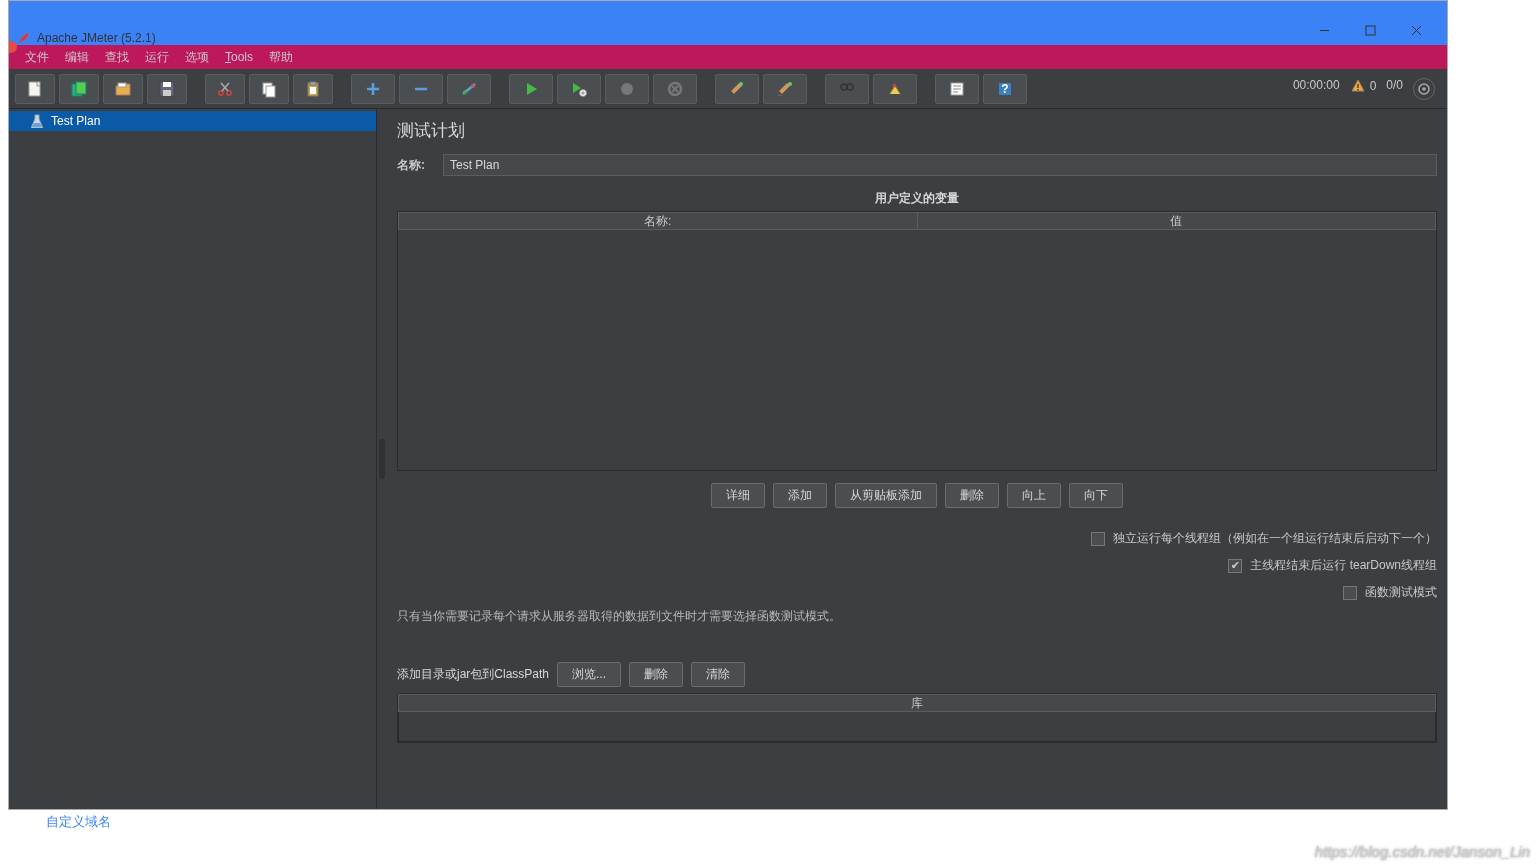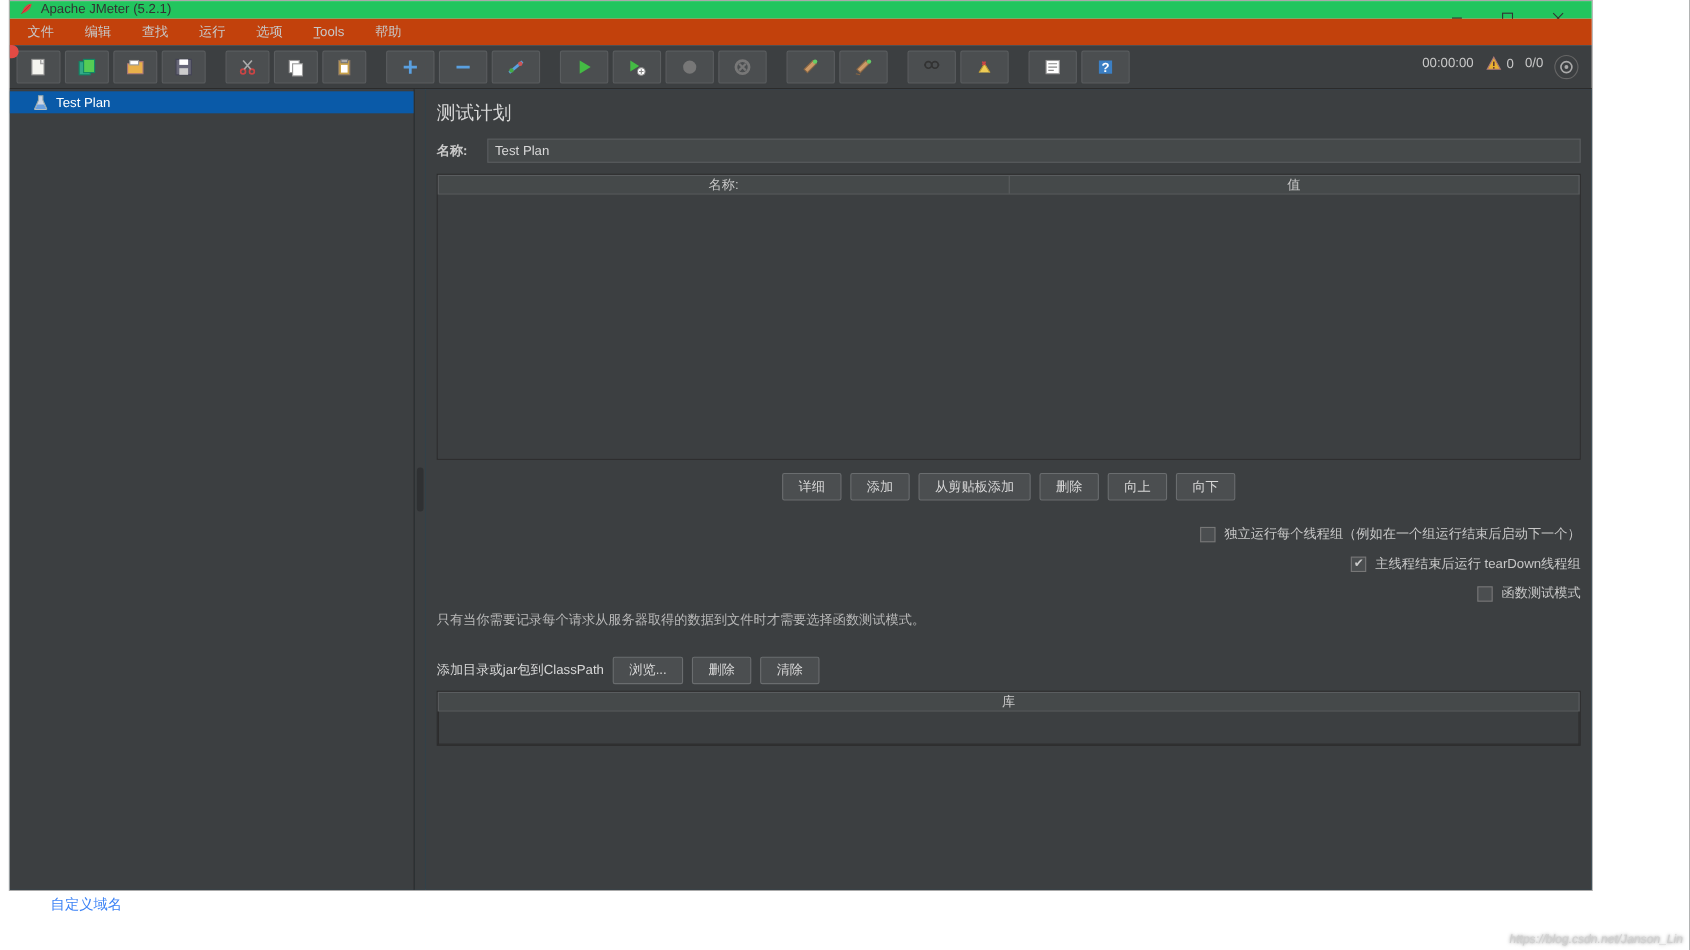--- a/index.html
+++ b/index.html
@@ -1,26 +1,26 @@
 <!DOCTYPE html>
 <html><head>
 <meta charset="utf-8">
 <style>
 * { margin:0; padding:0; box-sizing:border-box; font-family:"Microsoft YaHei","Segoe UI",Arial,sans-serif; font-size:12px; }
 body { background:#fff; width:1536px; height:864px; overflow:hidden; }
 
 .window { position:absolute; left:8px; top:0; width:1440px; height:810px; border:1px solid #aaa; background:#fff; display:flex; flex-direction:column; }
-.titlebar { height:16px; display:flex; align-items:flex-start; padding:0 8px; background:#22c55e; }
+.titlebar { height:44px; display:flex; align-items:flex-end; padding:0 8px; background:#3b82f6; }
 .titlebar .feather { width:14px; height:14px; margin-right:6px; }
 .titlebar .title { color:#333; }
 .winbtns { margin-left:auto; display:flex; }
 .winbtn { width:46px; height:30px; display:flex; align-items:center; justify-content:center; color:#333; }
 .winbtn svg { width:11px; height:11px; }
 
-.menubar { height:24px; background:#c2410c; color:#c8c8c8; display:flex; align-items:center; padding:0 8px; gap:12px; }
+.menubar { height:24px; background:#be185d; color:#c8c8c8; display:flex; align-items:center; padding:0 8px; gap:0; }
 .menubar .menuitem { padding:2px 8px; cursor:default; }
 .menubar .menuitem u { text-decoration:underline; }
 
 .toolbar { height:40px; background:#3c3f41; display:flex; align-items:center; padding:0 6px; gap:4px; border-bottom:1px solid #2b2b2b; }
 .tbtn { width:40px; height:30px; background:#4b4e50; border:1px solid #5a5d5f; border-radius:2px; display:flex; align-items:center; justify-content:center; color:#ddd; }
 .tbtn.wide { width:44px; }
 .tgap { width:10px; }
 .tool-right { margin-left:auto; display:flex; align-items:flex-start; gap:10px; color:#c8c8c8; padding-right:6px; }
 .tool-right .warn { display:flex; align-items:center; gap:4px; }
 .tool-right .gear { width:22px; height:22px; border:1px solid #666; border-radius:50%; display:flex; align-items:center; justify-content:center; }
@@ -47,27 +47,27 @@
 .tbody { height:240px; background:#3c3f41; }
 
 .btn-row { display:flex; justify-content:center; gap:8px; margin-top:12px; }
 .btn { background:#4b4e50; border:1px solid #6a6d6f; border-radius:2px; color:#d8d8d8; padding:3px 14px; }
 .checks { margin-top:22px; display:flex; flex-direction:column; gap:10px;align-items:flex-end; }
 .check { display:flex; align-items:center; gap:8px; }
 .chkbox { width:14px; height:14px; border:1px solid #777; background:#4b4e50; display:flex; align-items:center; justify-content:center; }
 .chkbox.checked::after { content:"✔"; font-size:11px; color:#ccc; line-height:11px; }
 .hint { color:#b8b8b8; margin-top:6px; line-height:1.6; }
 
-.classpath-row { display:flex; align-items:center; gap:8px; margin-top:24px; }
+.classpath-row { display:flex; align-items:center; gap:8px; margin-top:36px; }
 .classpath-row label { color:#d8d8d8; }
 .lib-table { margin-top:6px; }
 .lib-table .thead { height:18px; }
 .lib-body { height:30px; background:#3c3f41; border:1px solid #2b2b2b; border-top:none; }
 
-.watermark { position:absolute; right:6px; bottom:4px; color:#d0d0d0; font-size:11px; font-style:italic; pointer-events:none; text-shadow:0 0 3px rgba(0,0,0,.5); }
+.watermark { position:absolute; right:6px; bottom:4px; color:#d0d0d0; font-size:15px; font-style:italic; pointer-events:none; text-shadow:0 0 3px rgba(0,0,0,.5); }
 .below { position:absolute; left:46px; top:813px; color:#3b82f6; font-size:13px; }
 .red-dot { position:absolute; left:0; top:40px; width:8px; height:12px; background:#e34b44; border-radius:0 6px 6px 0; }
 
 svg { display:block; }
 </style>
 </head>
 <body>
 
 <div class="window">
   <div class="red-dot"></div>
@@ -276,20 +276,21 @@
       </div>
 
     <div class="panel">
       <h1>测试计划</h1>
 
       <div class="form-row">
         <label>名称:</label>
         <input type="text" value="Test Plan" style="">
       </div>
 
+      <div class="section-title">用户定义的变量</div>
       <div class="table">
         <div class="thead">
           <div class="th">名称:</div>
           <div class="th">值</div>
         </div>
         <div class="tbody"></div>
       </div>
 
       <div class="btn-row">
         <button class="btn">详细</button>

